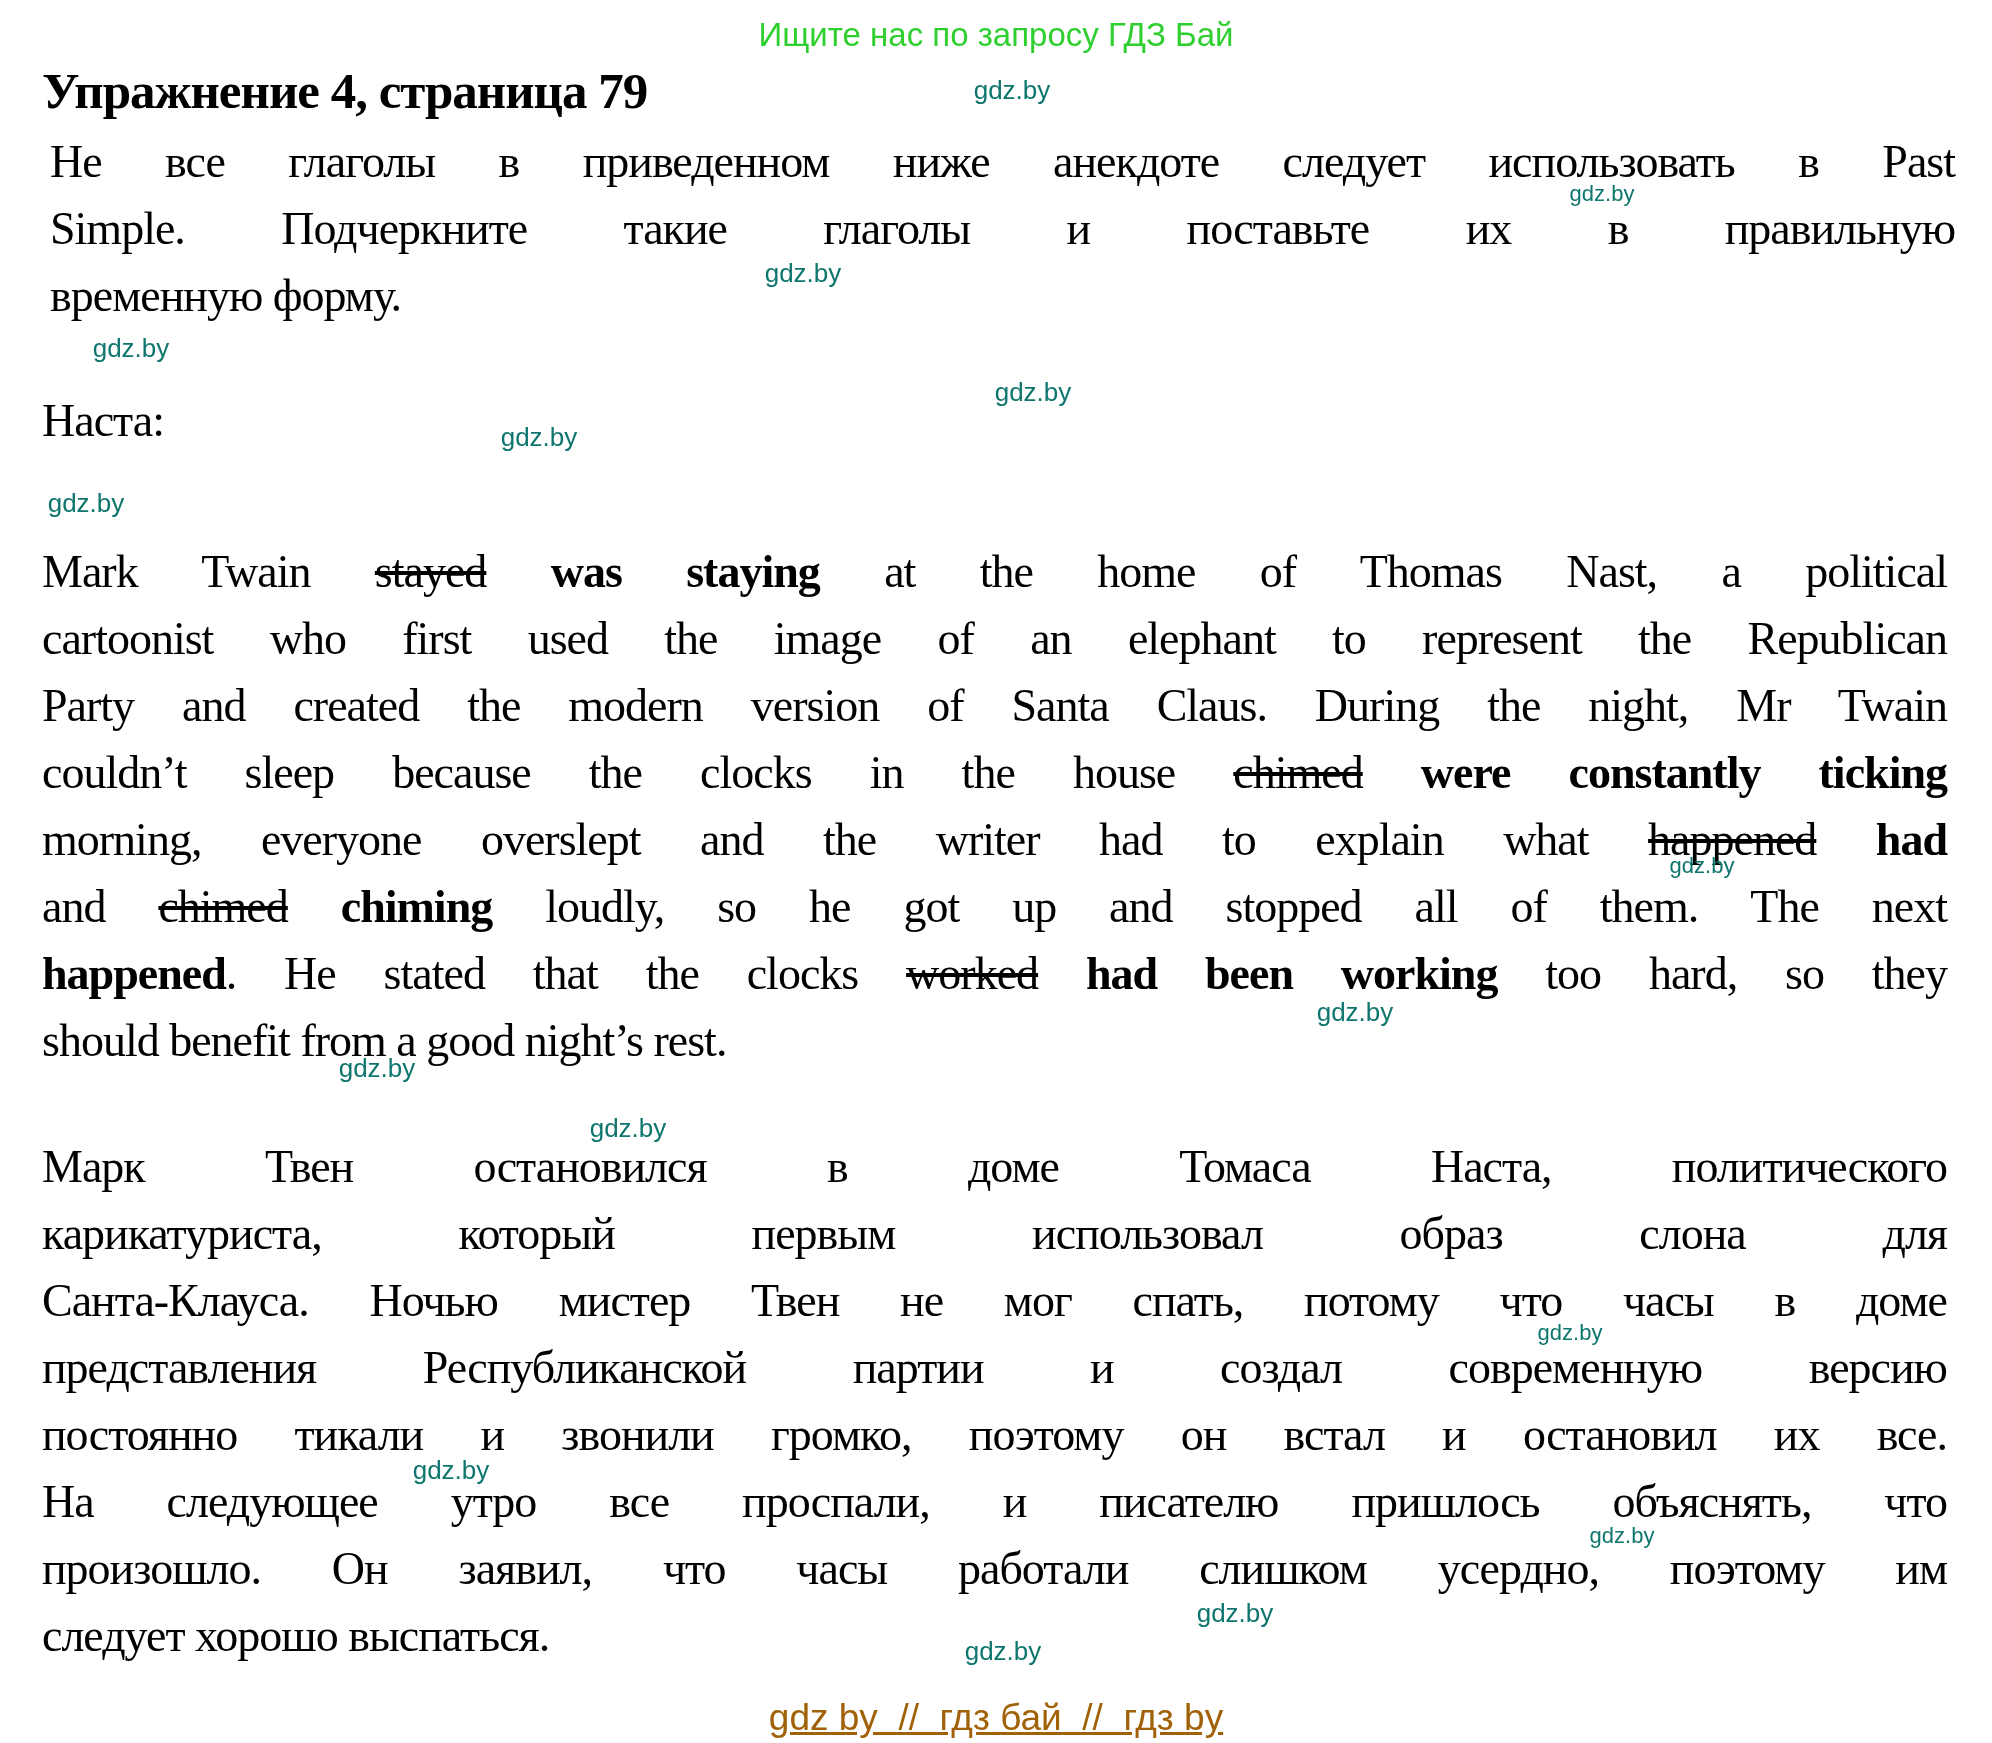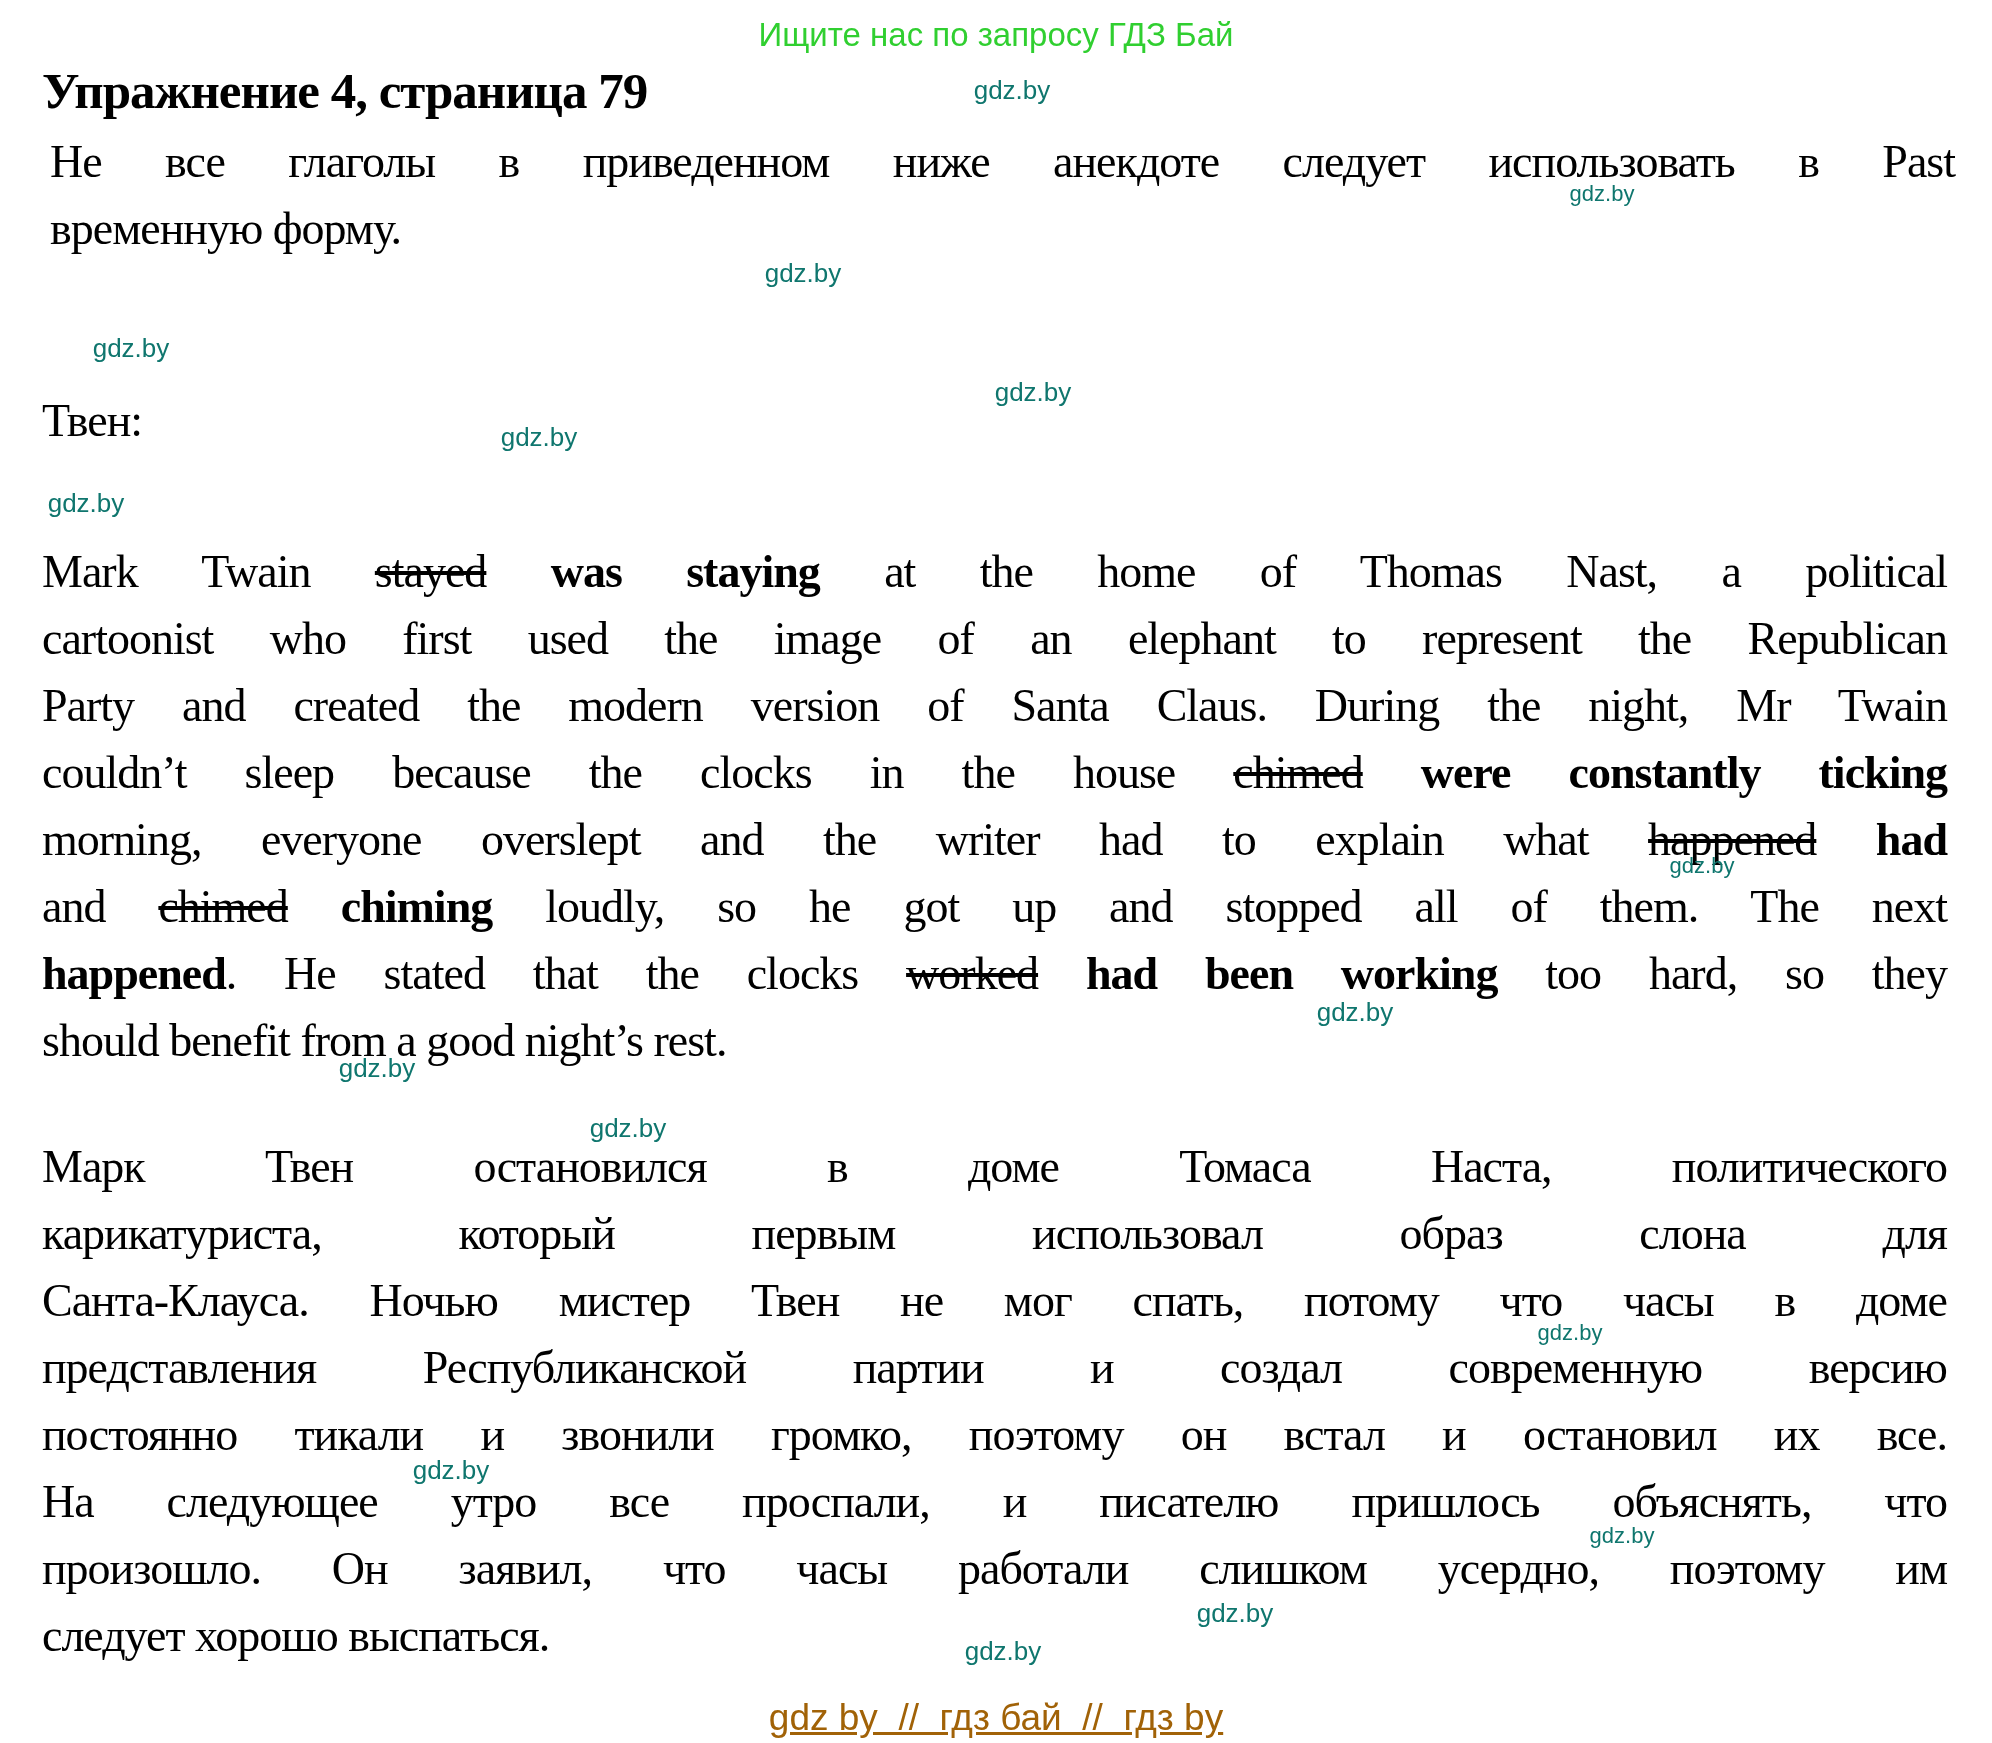--- a/index.html
+++ b/index.html
@@ -65,24 +65,25 @@
 <body>
 
 <div class="page">
 
   <div class="banner">Ищите нас по запросу ГДЗ Бай</div>
 
   <h1 class="heading">Упражнение 4, страница 79</h1>
 
   <div class="para para-task">
       <div class="line"><span>Не все глаголы в приведенном ниже анекдоте следует использовать в Past</span></div>
+      <div class="line"><span>Simple. Подчеркните такие глаголы и поставьте их в правильную</span></div>
       <div class="line nj"><span>временную форму.</span></div>
     </div>
 
-  <div class="answer-label">Твен:</div>
+  <div class="answer-label">Наста:</div>
 
   <div class="para para-english">
       <div class="line"><span>Mark Twain </span><span class="st">stayed</span><span> </span><span class="b">was staying</span><span> at the home of Thomas Nast, a political</span></div>
       <div class="line"><span>cartoonist who first used the image of an elephant to represent the Republican</span></div>
       <div class="line"><span>Party and created the modern version of Santa Claus. During the night, Mr Twain</span></div>
       <div class="line"><span>couldn’t sleep because the clocks in the house </span><span class="st">chimed</span><span> </span><span class="b">were constantly ticking</span></div>
       <div class="line"><span>morning, everyone overslept and the writer had to explain what </span><span class="st">happened</span><span> </span><span class="b">had</span></div>
       <div class="line"><span>and </span><span class="st">chimed</span><span> </span><span class="b">chiming</span><span> loudly, so he got up and stopped all of them. The next</span></div>
       <div class="line"><span class="b">happened</span><span>. He stated that the clocks </span><span class="st">worked</span><span> </span><span class="b">had been working</span><span> too hard, so they</span></div>
       <div class="line nj"><span>should benefit from a good night’s rest.</span></div>

